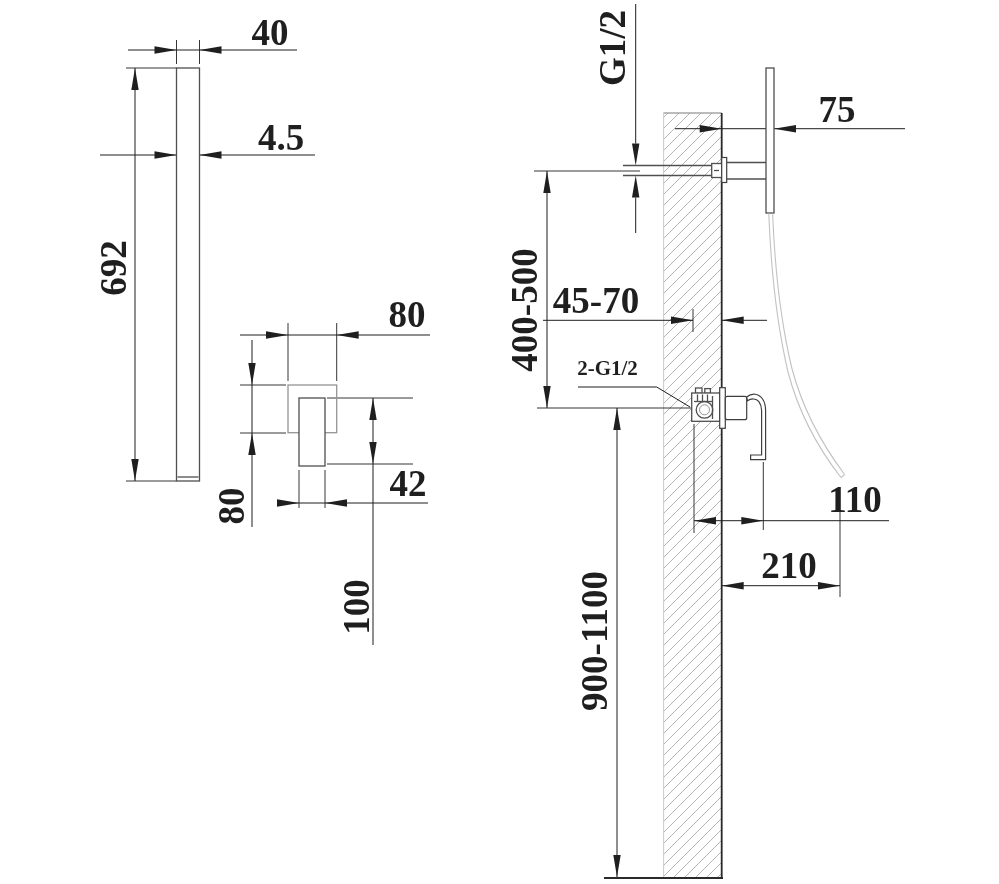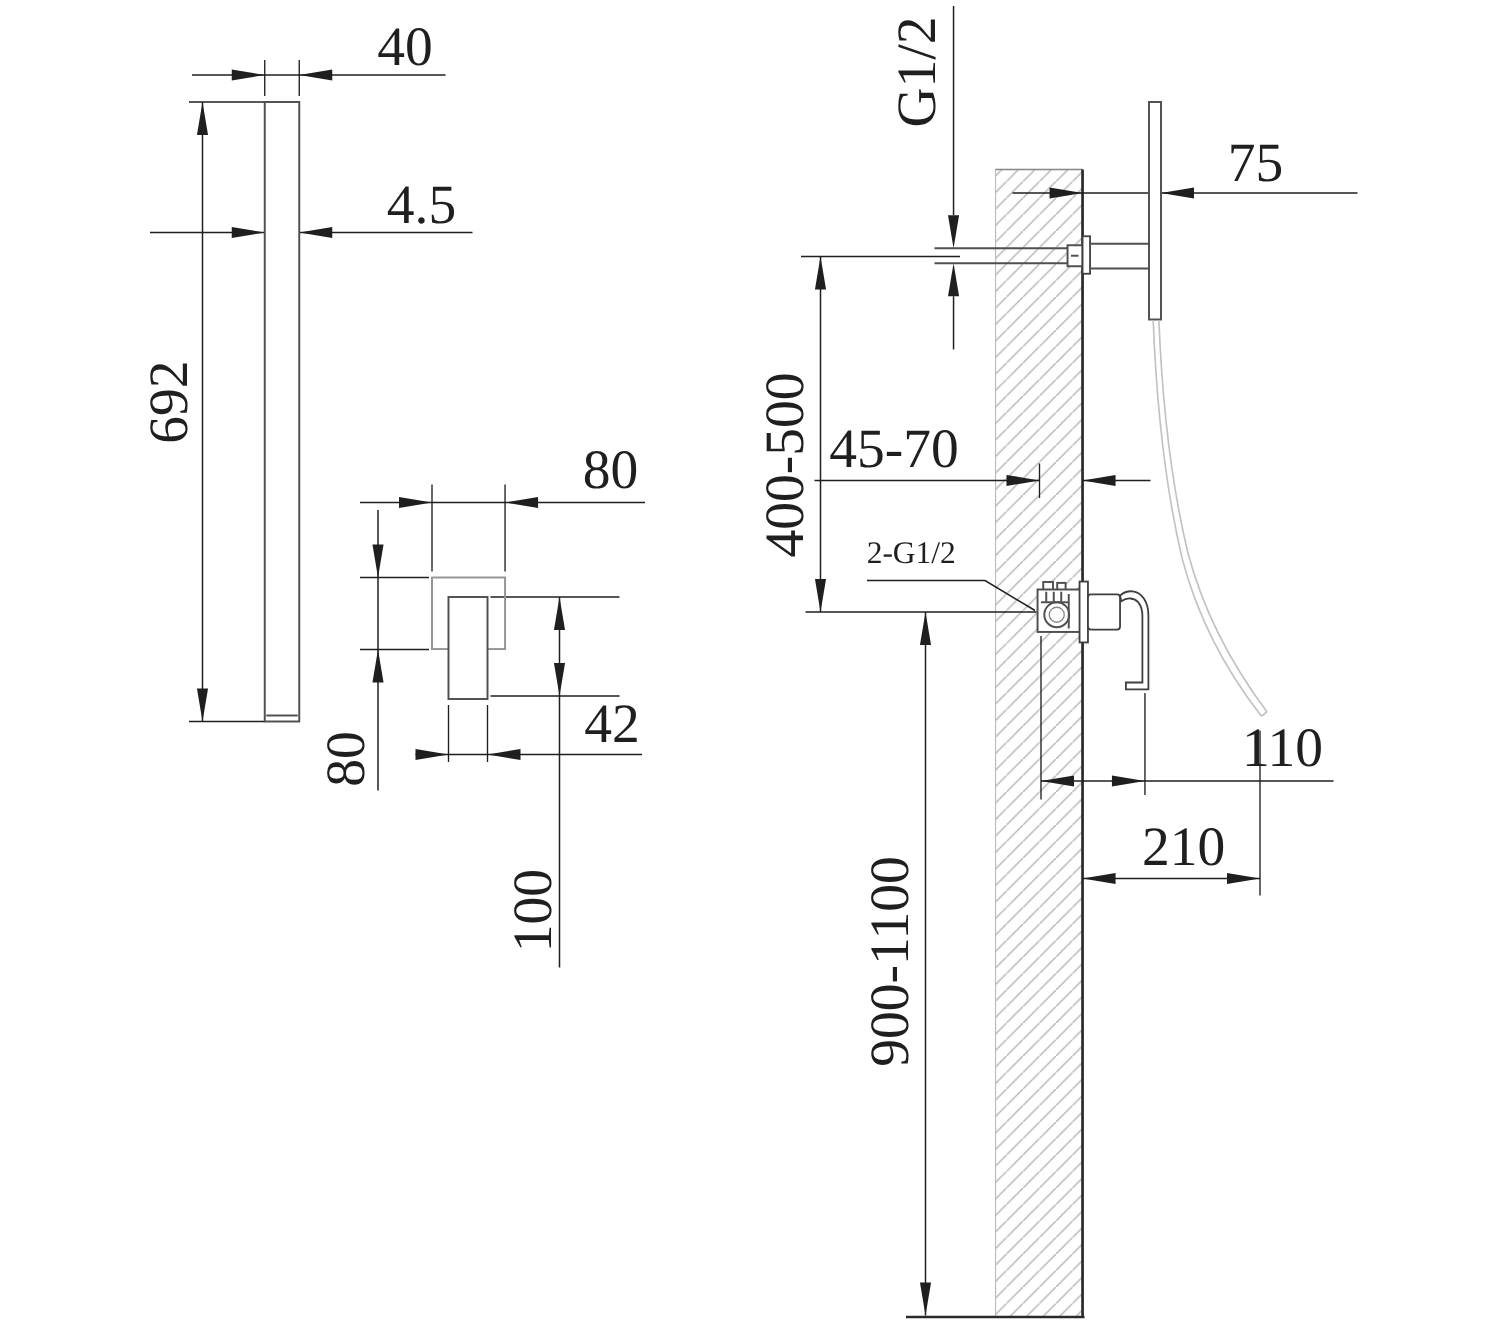--- a/index.html
+++ b/index.html
@@ -1,16 +1,16 @@
 <!DOCTYPE html>
 <html><head>
 <meta charset="utf-8">
 <style>
   html,body{margin:0;padding:0;background:#ffffff;}
-  .page{width:999px;height:884px;position:relative;background:#fff;overflow:hidden;}
+  .page{width:999px;height:884px;position:relative;background:#fff;overflow:hidden;font-weight:bold;}
   svg{display:block;}
   .dim{stroke:#1f1f1f;stroke-width:1;fill:none;}
   .ext{stroke:#1f1f1f;stroke-width:0.9;fill:none;}
   .arr{fill:#1f1f1f;stroke:none;}
   .obj{stroke:#4f4f4f;stroke-width:1.3;fill:none;}
   .objw{stroke:#4f4f4f;stroke-width:1.3;fill:#ffffff;}
   .objd{stroke:#3f3f3f;stroke-width:1.2;fill:#ffffff;}
   .objlight{stroke:#949494;stroke-width:1.3;fill:none;}
   .wallface{stroke:#2a2a2a;stroke-width:1.8;fill:none;}
   .thin{stroke:#8a8a8a;stroke-width:0.9;fill:none;}

